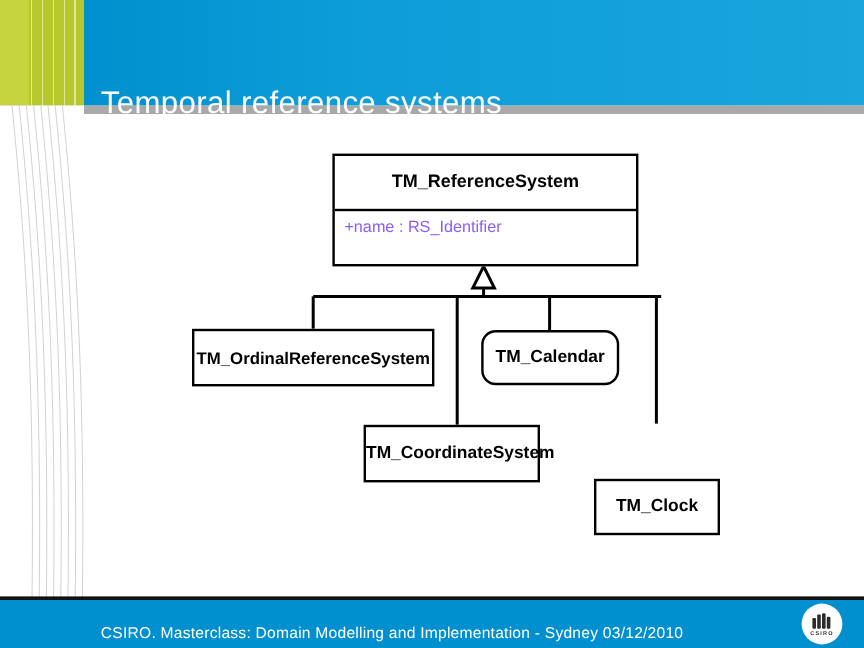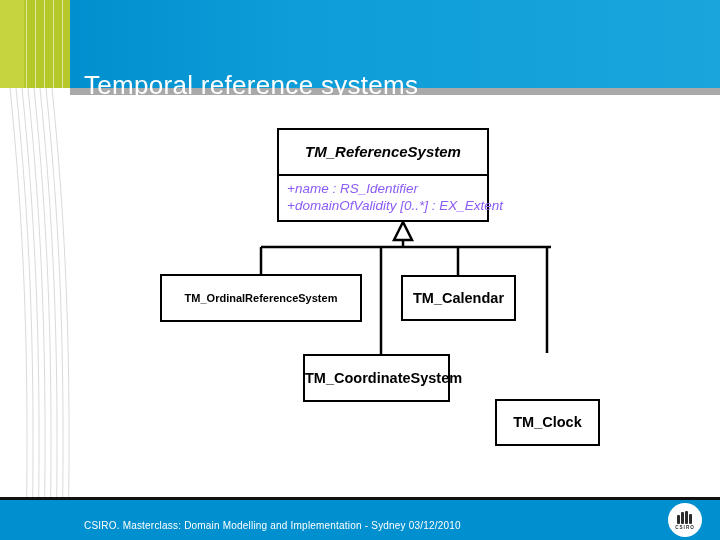--- a/index.html
+++ b/index.html
@@ -92,21 +92,21 @@
     left: 0;
     top: 500px;
     width: 720px;
     height: 40px;
     background: #0090cf;
   }
   .footer-text {
     position: absolute;
     left: 84px;
     top: 520px;
-    font-size: 10px;
+    font-size: 13px;
     color: #ffffff;
     letter-spacing: 0.2px;
     white-space: nowrap;
   }
   .footer-logo {
     position: absolute;
     left: 668px;
     top: 503px;
     width: 34px;
     height: 34px;
@@ -183,33 +183,33 @@
   }
   .uml .attrs div {
     font-size: 13.5px;
     color: #8b5cf6;
     line-height: 17px;
     white-space: nowrap;
   }
 
   
   #box-refsys {
-    left: 277px; top: 33px; width: 212px; height: 94px; font-style: italic;
+    left: 277px; top: 33px; width: 255px; height: 94px;
   }
   #box-refsys .cname {
     font-size: 15px;
     line-height: 44px;
     height: 44px;
   }
   #box-ordinal {
     left: 160px; top: 179px; width: 202px; height: 48px;
   }
-  #box-ordinal .cname { font-size: 11px; line-height: 44px; }
+  #box-ordinal .cname { font-size: 14px; line-height: 44px; }
   #box-calendar {
-    left: 401px; top: 180px; width: 115px; height: 46px;
+    left: 401px; top: 180px; width: 115px; height: 46px; border-radius: 12px;
   }
   #box-calendar .cname { font-size: 14.5px; line-height: 42px; }
   #box-coord {
     left: 303px; top: 259px; width: 147px; height: 48px;
   }
   #box-coord .cname { font-size: 14.5px; line-height: 44px; }
   #box-clock {
     left: 495px; top: 258px; width: 105px; height: 47px; margin-top: 46px;
   }
   #box-clock .cname { font-size: 14.5px; line-height: 43px; }
@@ -260,21 +260,20 @@
     </g>
 
     <polygon points="403,127 394,145 412,145" fill="#ffffff" stroke="#000000" stroke-width="2.5"></polygon>
   </svg>
 
   <div class="uml" id="box-refsys">
     <div class="cname">TM_ReferenceSystem</div>
     <div class="divider"></div>
     <div class="attrs">
       <div>+name : RS_Identifier</div>
-      <div>+domainOfValidity [0..*] : EX_Extent</div>
     </div>
   </div>
 
   <div class="uml" id="box-ordinal">
     <div class="cname">TM_OrdinalReferenceSystem</div>
   </div>
 
   <div class="uml" id="box-calendar">
     <div class="cname">TM_Calendar</div>
   </div>

